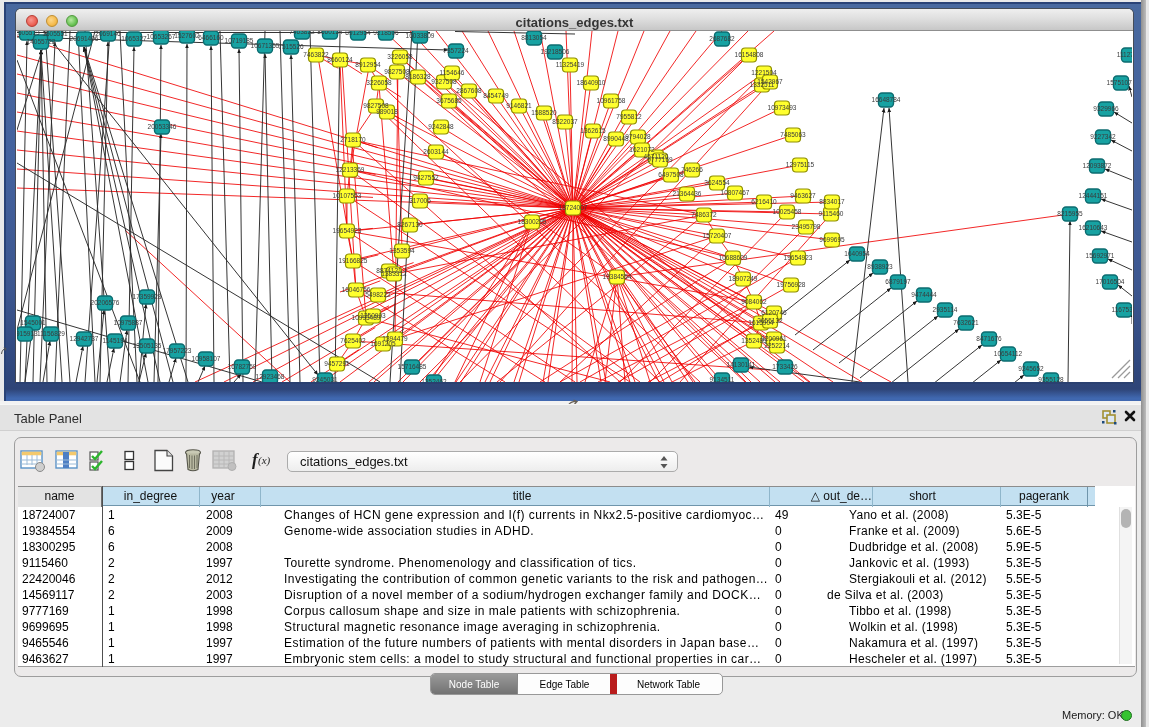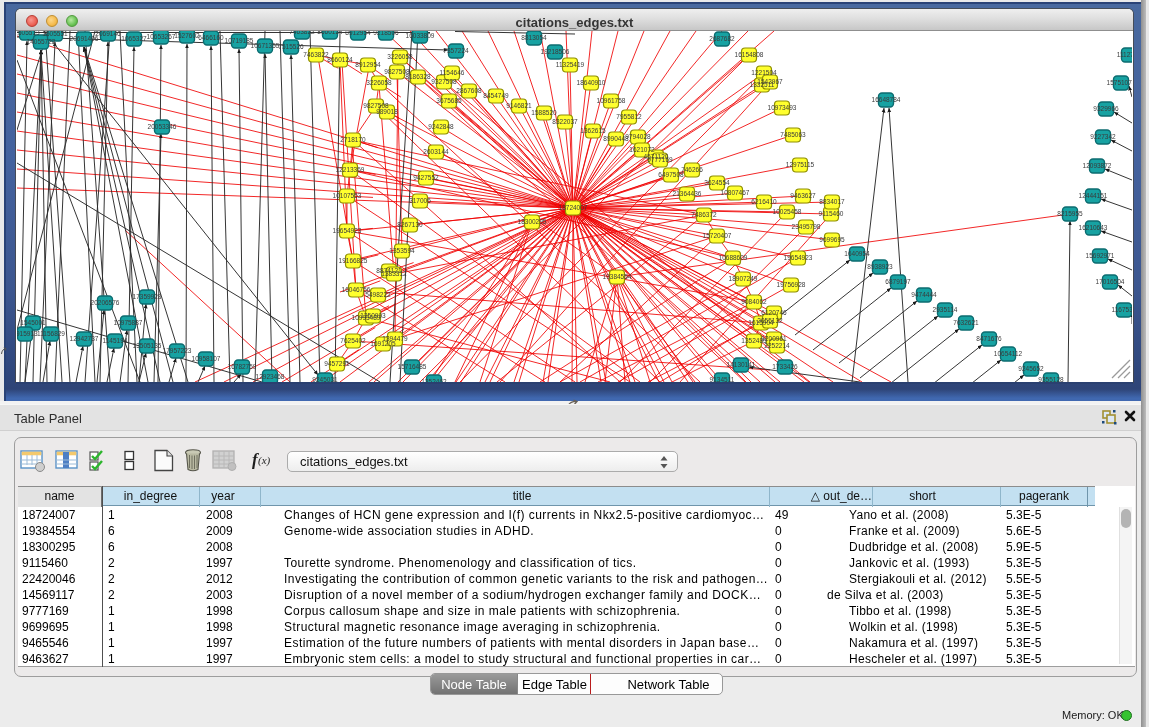--- a/index.html
+++ b/index.html
@@ -17,21 +17,21 @@
 #panel{left:14px;top:437px;width:1123px;height:240px;border:1.5px solid #9d9d9d;border-radius:7px;background:#eceaea}
 #combo{left:287px;top:451px;width:391px;height:21px;border:1px solid #ababab;border-radius:5px;background:linear-gradient(180deg,#ffffff,#ededed);font-size:13px;color:#111;line-height:19px;padding-left:12px}
 #thead{left:18px;top:486px;width:1077px;height:20px;background:#c3e0f1;border-top:1px solid #8c8c8c;border-bottom:1px solid #6f95ab}
 .hc{position:absolute;top:0;height:20px;border-right:1px solid #8fb6cb;font-size:12px;color:#111;text-align:center;line-height:19px}
 #twhite{left:18px;top:486px;width:1117px;height:181px;background:#fff;border-bottom:1px solid #9d9d9d}
 .trow{position:absolute;left:0;width:1149px;height:16px;font-size:12px;color:#000}
 .trow span{position:absolute;top:1px;white-space:nowrap}
 #sbar{left:1119px;top:507px;width:13px;height:157px;background:#f4f4f4;border-left:1px solid #e0e0e0}
 #sthumb{left:1120.5px;top:509px;width:10px;height:19px;background:#b4b4b4;border-radius:5px}
 #tabs{left:430px;top:673px;width:293px;height:22px;border:1px solid #989898;border-radius:5px;background:#fdfdfd;overflow:hidden}
-.seg{position:absolute;top:0;height:22px;font-size:13px;text-align:center;line-height:21px;color:#000}
+.seg{position:absolute;top:0;height:22px;font-size:10px;text-align:center;line-height:21px;color:#000}
 #memtxt{left:1062px;top:709px;font-size:11px;color:#1a1a1a}
 #memdot{left:1121px;top:710px;width:11px;height:11px;border-radius:50%;background:#35c42f;border:1.5px solid #1f6f1f}
 #redge{left:1141px;top:0;width:5px;height:727px;background:linear-gradient(90deg,#8f8f8f,#bdbdbd)}
 #redge2{left:1146px;top:0;width:3px;height:727px;background:#e8e8e8}
 </style></head>
 <body>
 <div id="desk" class="abs"></div>
 <div id="blue" class="abs"></div>
 <div id="win" class="abs">
   <div id="tbar" class="abs"></div>
@@ -815,19 +815,19 @@
     <span style="left:284px;letter-spacing:0.45px">Embryonic stem cells: a model to study structural and functional properties in car…</span>
     <span style="left:775px">0</span>
     <span style="left:849px;letter-spacing:0.3px">Hescheler et al. (1997)</span>
     <span style="left:1006px">5.3E-5</span>
   </div>
 <div class="abs" style="left:102px;top:486px;width:1px;height:181px;background:#4f4f4f"></div>
 <div id="sbar" class="abs"></div>
 <div id="sthumb" class="abs"></div>
 <div id="tabs" class="abs">
  <div class="seg" style="left:0;width:87px;background:linear-gradient(180deg,#9a9a9a,#6e6e6e);color:#fff;border-right:1px solid #888">Node Table</div>
- <div class="seg" style="left:88px;width:72px;border-right:1px solid #b91c1c">Edge Table</div>
+ <div class="seg" style="left:88px;width:98px;border-right:7px solid #b91c1c">Edge Table</div>
  <div class="seg" style="left:182px;width:111px">Network Table</div>
 </div>
 <div id="memtxt" class="abs">Memory: OK</div>
 <div id="memdot" class="abs"></div>
 <div id="redge" class="abs"></div>
 <div id="redge2" class="abs"></div>
 
 </body></html>

